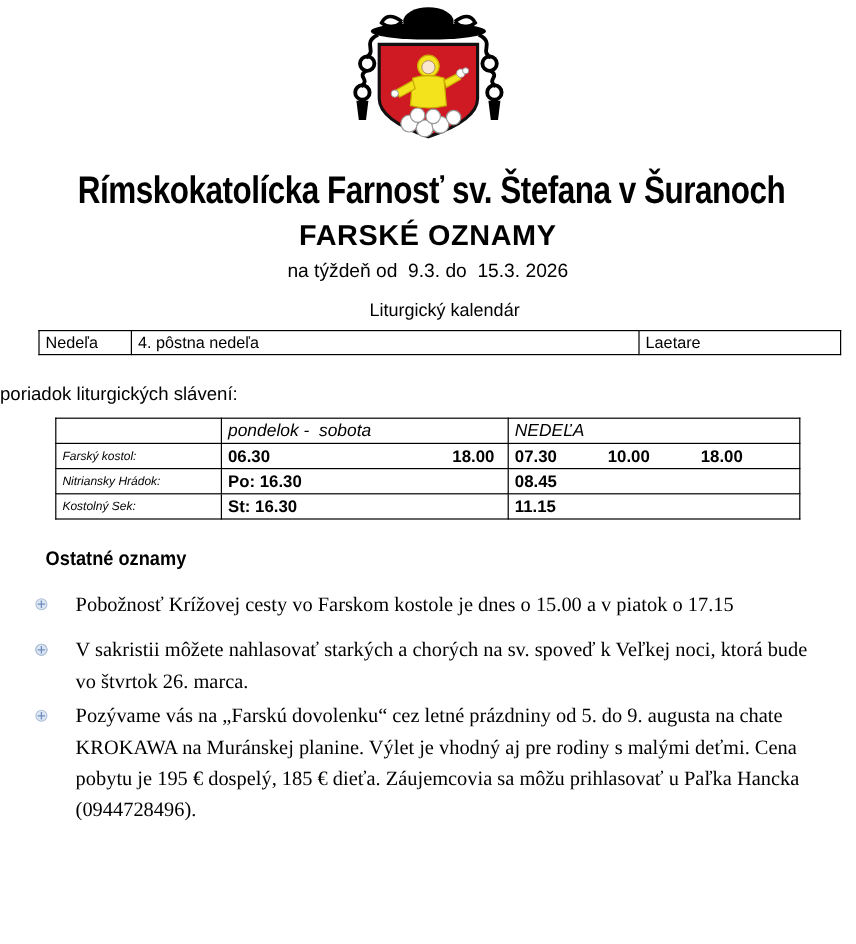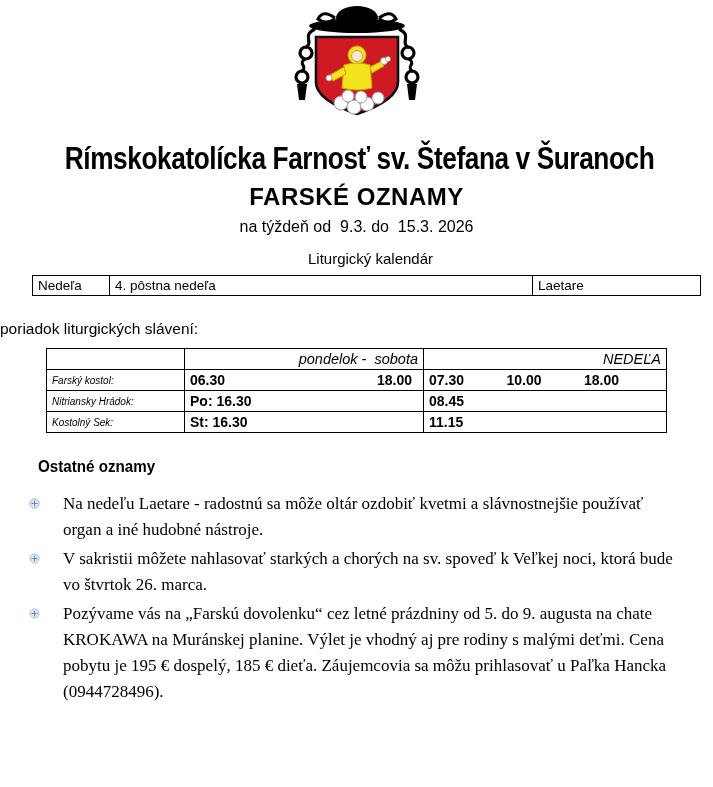--- a/index.html
+++ b/index.html
@@ -33,21 +33,21 @@
   .cal-feast{width:412px;}
   .cal-note{width:157px;}
 
   .por-heading{text-align:left;font-size:15.5px;margin-top:24px;}
 
   .sch-table{margin:10px 0 0 46px;width:617px;font-size:14px;}
   .sch-table td{height:20px;padding:0 5px;vertical-align:middle;}
   .sch-place{width:127px;font-style:italic;font-size:10px;}
   .sch-week{width:228px;}
   .sch-sun{width:232px;}
-  .sch-head{font-style:italic;text-align:right;font-size:14.5px;}
+  .sch-head{font-style:italic;text-align:left;font-size:14.5px;}
   .times{font-weight:bold;}
   .split{display:flex;justify-content:space-between;padding-right:6px;}
   .triple{display:flex;justify-content:space-between;padding-right:42px;}
 
   .other-heading-row{margin:24px 0 0 38px;height:20px;}
   .other-heading{
     display:inline-block;font-weight:bold;font-size:16.5px;
     transform:scaleX(.92);transform-origin:left;white-space:nowrap;
   }
 
@@ -167,32 +167,38 @@
     <td class="sch-sun times">11.15</td>
   </tr>
 </tbody>
   </table>
 
 <div class="other-heading-row">
   <span class="other-heading">Ostatné oznamy</span>
 </div>
 
 <ul class="ann">
-  <li>
-    <svg class="bullet" viewBox="0 0 11 11">
-      <circle cx="5.5" cy="5.5" r="4.6" fill="#dde7f3" stroke="#aebfd6" stroke-width="0.9"></circle>
-      <path d="M5.5,2.4 V8.6 M2.4,5.5 H8.6" stroke="#6f8fc0" stroke-width="1.1"></path>
-    </svg>
-  </li>
-  <li>
-    <svg class="bullet" viewBox="0 0 11 11">
-      <circle cx="5.5" cy="5.5" r="4.6" fill="#dde7f3" stroke="#aebfd6" stroke-width="0.9"></circle>
-      <path d="M5.5,2.4 V8.6 M2.4,5.5 H8.6" stroke="#6f8fc0" stroke-width="1.1"></path>
-    </svg>
-    <span>Na nedeľu Laetare - radostnú sa môže oltár ozdobiť kvetmi a slávnostnejšie používať organ a iné hudobné nástroje.</span>
+  <li class="gap-after">
+    <svg class="bullet" viewBox="0 0 11 11">
+      <circle cx="5.5" cy="5.5" r="4.6" fill="#dde7f3" stroke="#aebfd6" stroke-width="0.9"></circle>
+      <path d="M5.5,2.4 V8.6 M2.4,5.5 H8.6" stroke="#6f8fc0" stroke-width="1.1"></path>
+    </svg>
+    <span>Pobožnosť Krížovej cesty vo Farskom kostole je dnes o 15.00 a v piatok o 17.15</span>
+  </li>
+  <li>
+    <svg class="bullet" viewBox="0 0 11 11">
+      <circle cx="5.5" cy="5.5" r="4.6" fill="#dde7f3" stroke="#aebfd6" stroke-width="0.9"></circle>
+      <path d="M5.5,2.4 V8.6 M2.4,5.5 H8.6" stroke="#6f8fc0" stroke-width="1.1"></path>
+    </svg>
+  </li>
+  <li>
+    <svg class="bullet" viewBox="0 0 11 11">
+      <circle cx="5.5" cy="5.5" r="4.6" fill="#dde7f3" stroke="#aebfd6" stroke-width="0.9"></circle>
+      <path d="M5.5,2.4 V8.6 M2.4,5.5 H8.6" stroke="#6f8fc0" stroke-width="1.1"></path>
+    </svg>
   </li>
   <li>
     <svg class="bullet" viewBox="0 0 11 11">
       <circle cx="5.5" cy="5.5" r="4.6" fill="#dde7f3" stroke="#aebfd6" stroke-width="0.9"></circle>
       <path d="M5.5,2.4 V8.6 M2.4,5.5 H8.6" stroke="#6f8fc0" stroke-width="1.1"></path>
     </svg>
     <span>V sakristii môžete nahlasovať starkých a chorých na sv. spoveď k Veľkej noci, ktorá bude vo štvrtok 26. marca.</span>
   </li>
   <li>
     <svg class="bullet" viewBox="0 0 11 11">

